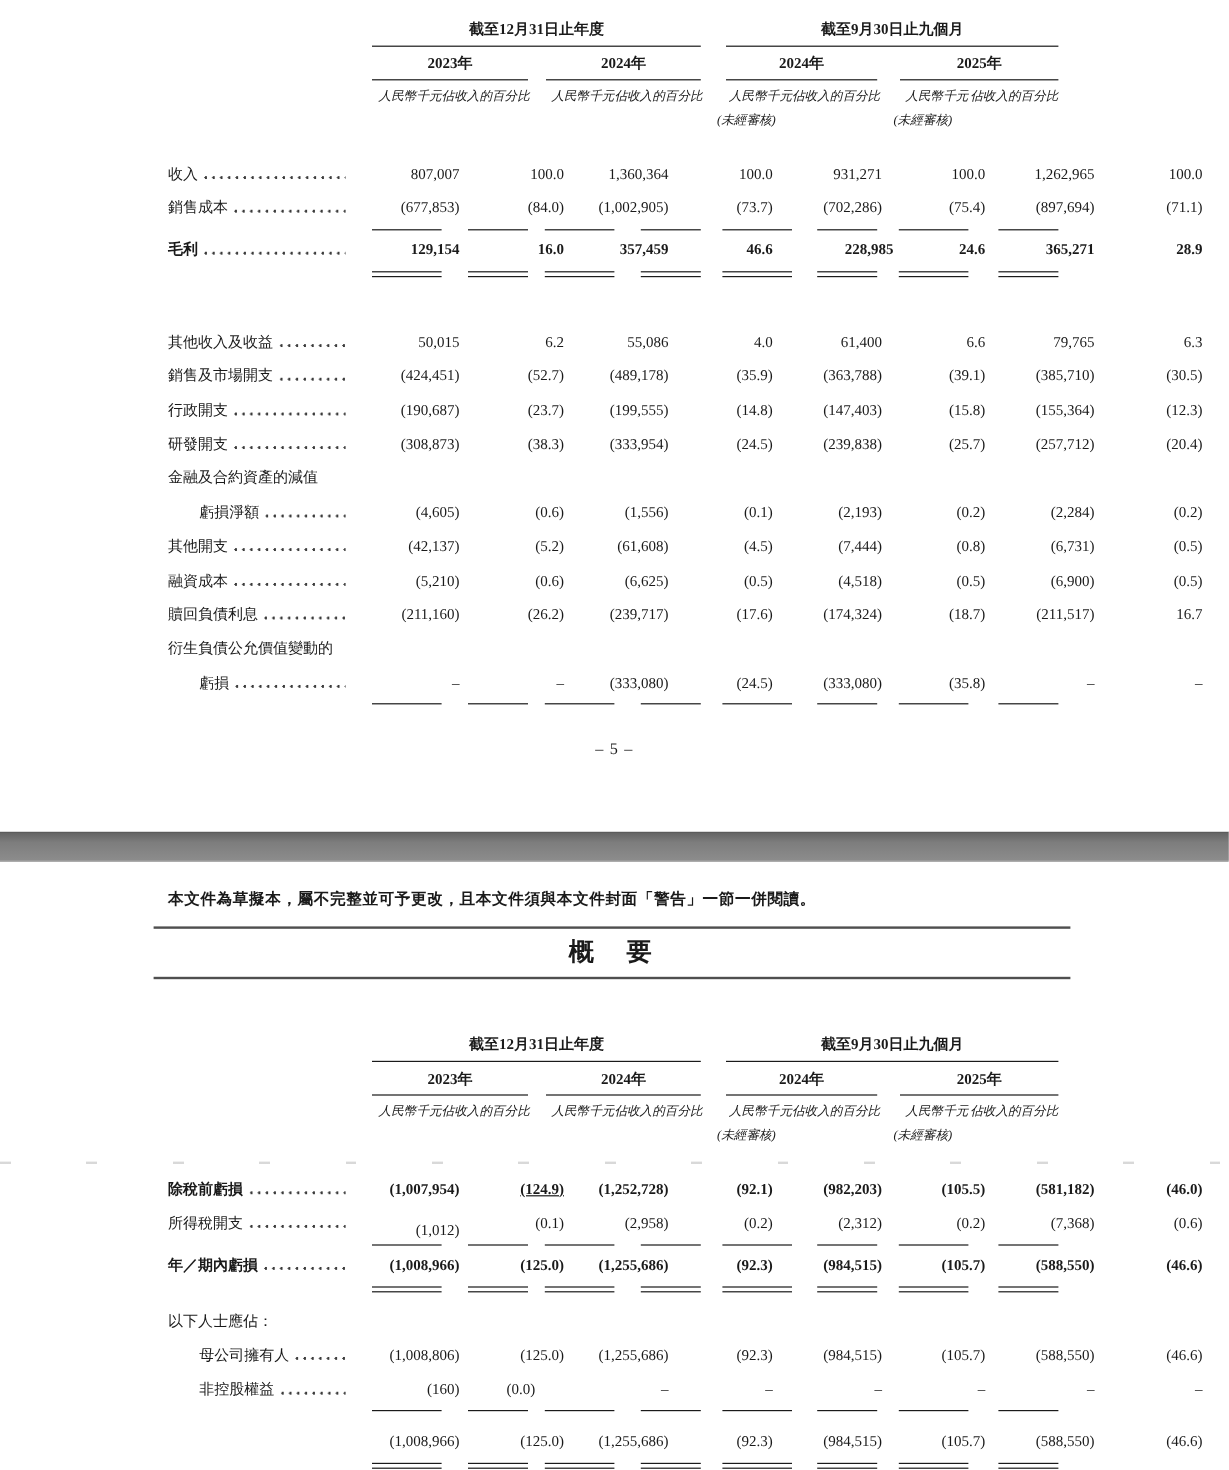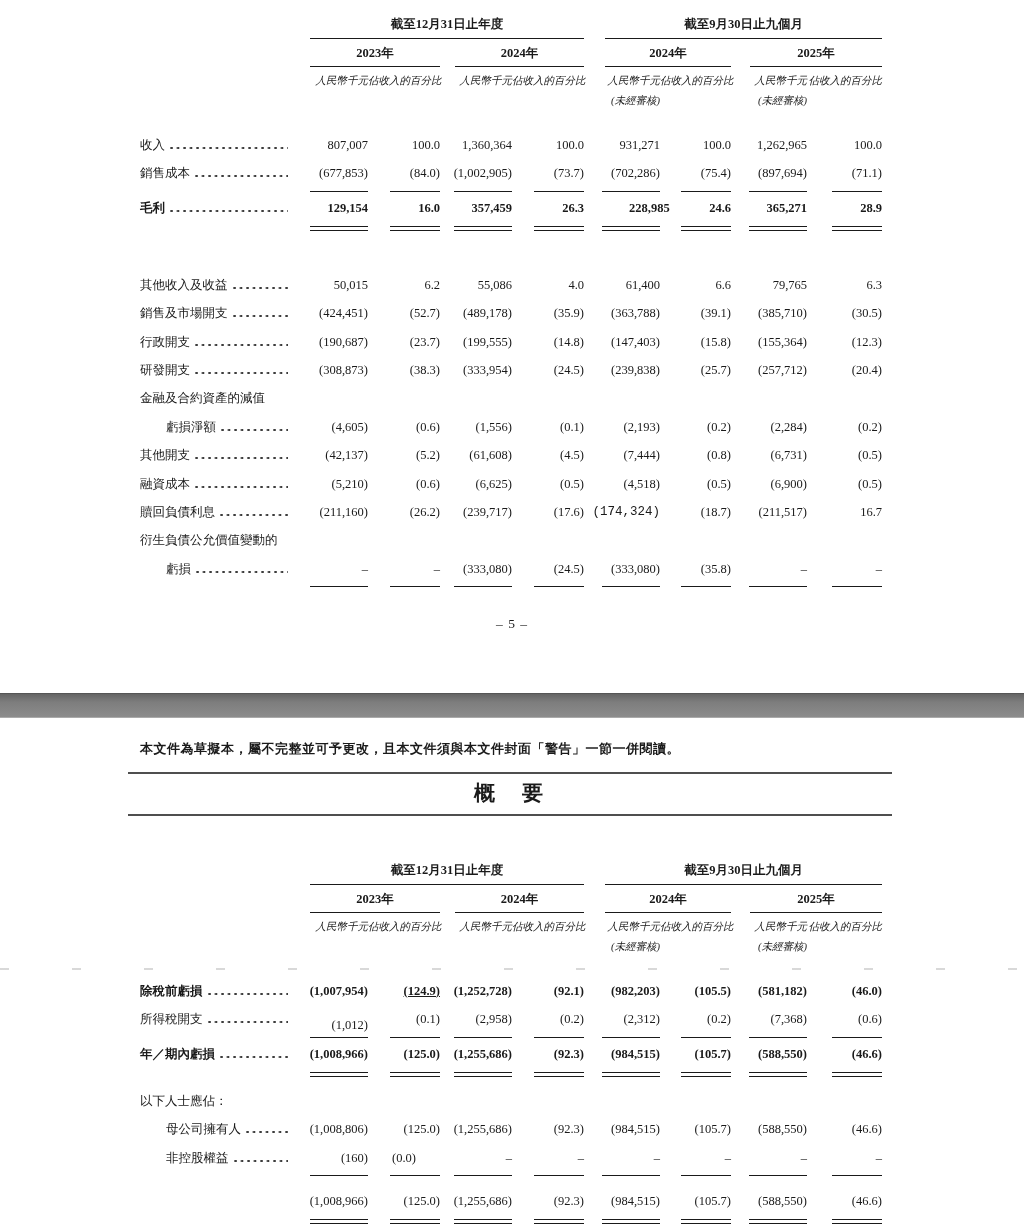--- a/index.html
+++ b/index.html
@@ -20,23 +20,23 @@
   .g0{grid-column:2 / span 4;margin-left:18px;}
   .g1{grid-column:6 / span 4;margin-left:21px;}
   .year-cell{text-align:center;font-weight:700;font-size:12.5px;
              border-bottom:1.2px solid #1a1a1a;padding:6px 0 4px;white-space:nowrap;}
   .y0{grid-column:2 / span 2;margin-left:18px;}
   .y1{grid-column:4 / span 2;margin-left:15px;}
   .y2{grid-column:6 / span 2;margin-left:21px;}
   .y3{grid-column:8 / span 2;margin-left:19px;}
   .sub-cell{text-align:right;font-style:italic;font-size:10.5px;line-height:20px;
             padding-top:4px;white-space:nowrap;min-height:40px;}
-  .sub-unaudited{font-style:italic;}
-
-  .drow{min-height:28.4px;align-items:center;font-size:12.5px;line-height:15px;}
+  .sub-unaudited{font-style:italic;text-align:center;}
+
+  .drow{min-height:28.4px;align-items:center;font-size:12.5px;line-height:15px;gap:15px;}
   .drow.bold{font-weight:700;}
   .lcell{grid-column:1;display:flex;align-items:baseline;padding-right:2px;white-space:nowrap;}
   .lcell.span{grid-column:1 / -1;}
   .lcell.indent{padding-left:26px;}
   .dots{flex:1;align-self:flex-end;height:4px;margin:0 2px 3px 5px;
         background-image:radial-gradient(circle at 1.5px 2px,#3c3c3c 1.05px,transparent 1.35px);
         background-size:6.5px 4px;background-repeat:repeat-x;background-position:left bottom;}
   .vcell{text-align:right;white-space:nowrap;}
 
   .rrow{height:6px;margin-top:1px;}
@@ -162,21 +162,21 @@
           </div>
         </div>
         <div class="drow grid bold">
           <div class="lcell">
             <span class="ltext">毛利</span>
             <span class="dots"></span>
           </div>
           <div class="vcell" style="grid-column: 2;">129,154</div>
           <div class="vcell" style="grid-column: 3;">16.0</div>
           <div class="vcell" style="grid-column: 4;">357,459</div>
-          <div class="vcell" style="grid-column: 5;">26.3</div>
+          <div class="vcell" style="grid-column: 5;">46.6</div>
           <div class="vcell" style="grid-column: 6; margin-left: 45px;">228,985</div>
           <div class="vcell" style="grid-column: 7;">24.6</div>
           <div class="vcell" style="grid-column: 8;">365,271</div>
           <div class="vcell" style="grid-column: 9;">28.9</div>
         </div>
         <div class="rrow grid dbl">
           <div class="rcell" style="grid-column: 2;">
             <span class="rule double amt"></span>
           </div>
           <div class="rcell" style="grid-column: 3;">
@@ -306,21 +306,21 @@
         </div>
         <div class="drow grid">
           <div class="lcell">
             <span class="ltext">贖回負債利息</span>
             <span class="dots"></span>
           </div>
           <div class="vcell" style="grid-column: 2;">(211,160)</div>
           <div class="vcell" style="grid-column: 3;">(26.2)</div>
           <div class="vcell" style="grid-column: 4;">(239,717)</div>
           <div class="vcell" style="grid-column: 5;">(17.6)</div>
-          <div class="vcell" style="grid-column: 6; font-family: Liberation Mono, monospace;">(174,324)</div>
+          <div class="vcell" style="grid-column: 6;">(174,324)</div>
           <div class="vcell" style="grid-column: 7;">(18.7)</div>
           <div class="vcell" style="grid-column: 8;">(211,517)</div>
           <div class="vcell" style="grid-column: 9;">16.7</div>
         </div>
         <div class="drow grid">
           <div class="lcell span">
             <span class="ltext">衍生負債公允價值變動的</span>
           </div>
         </div>
         <div class="drow grid">

